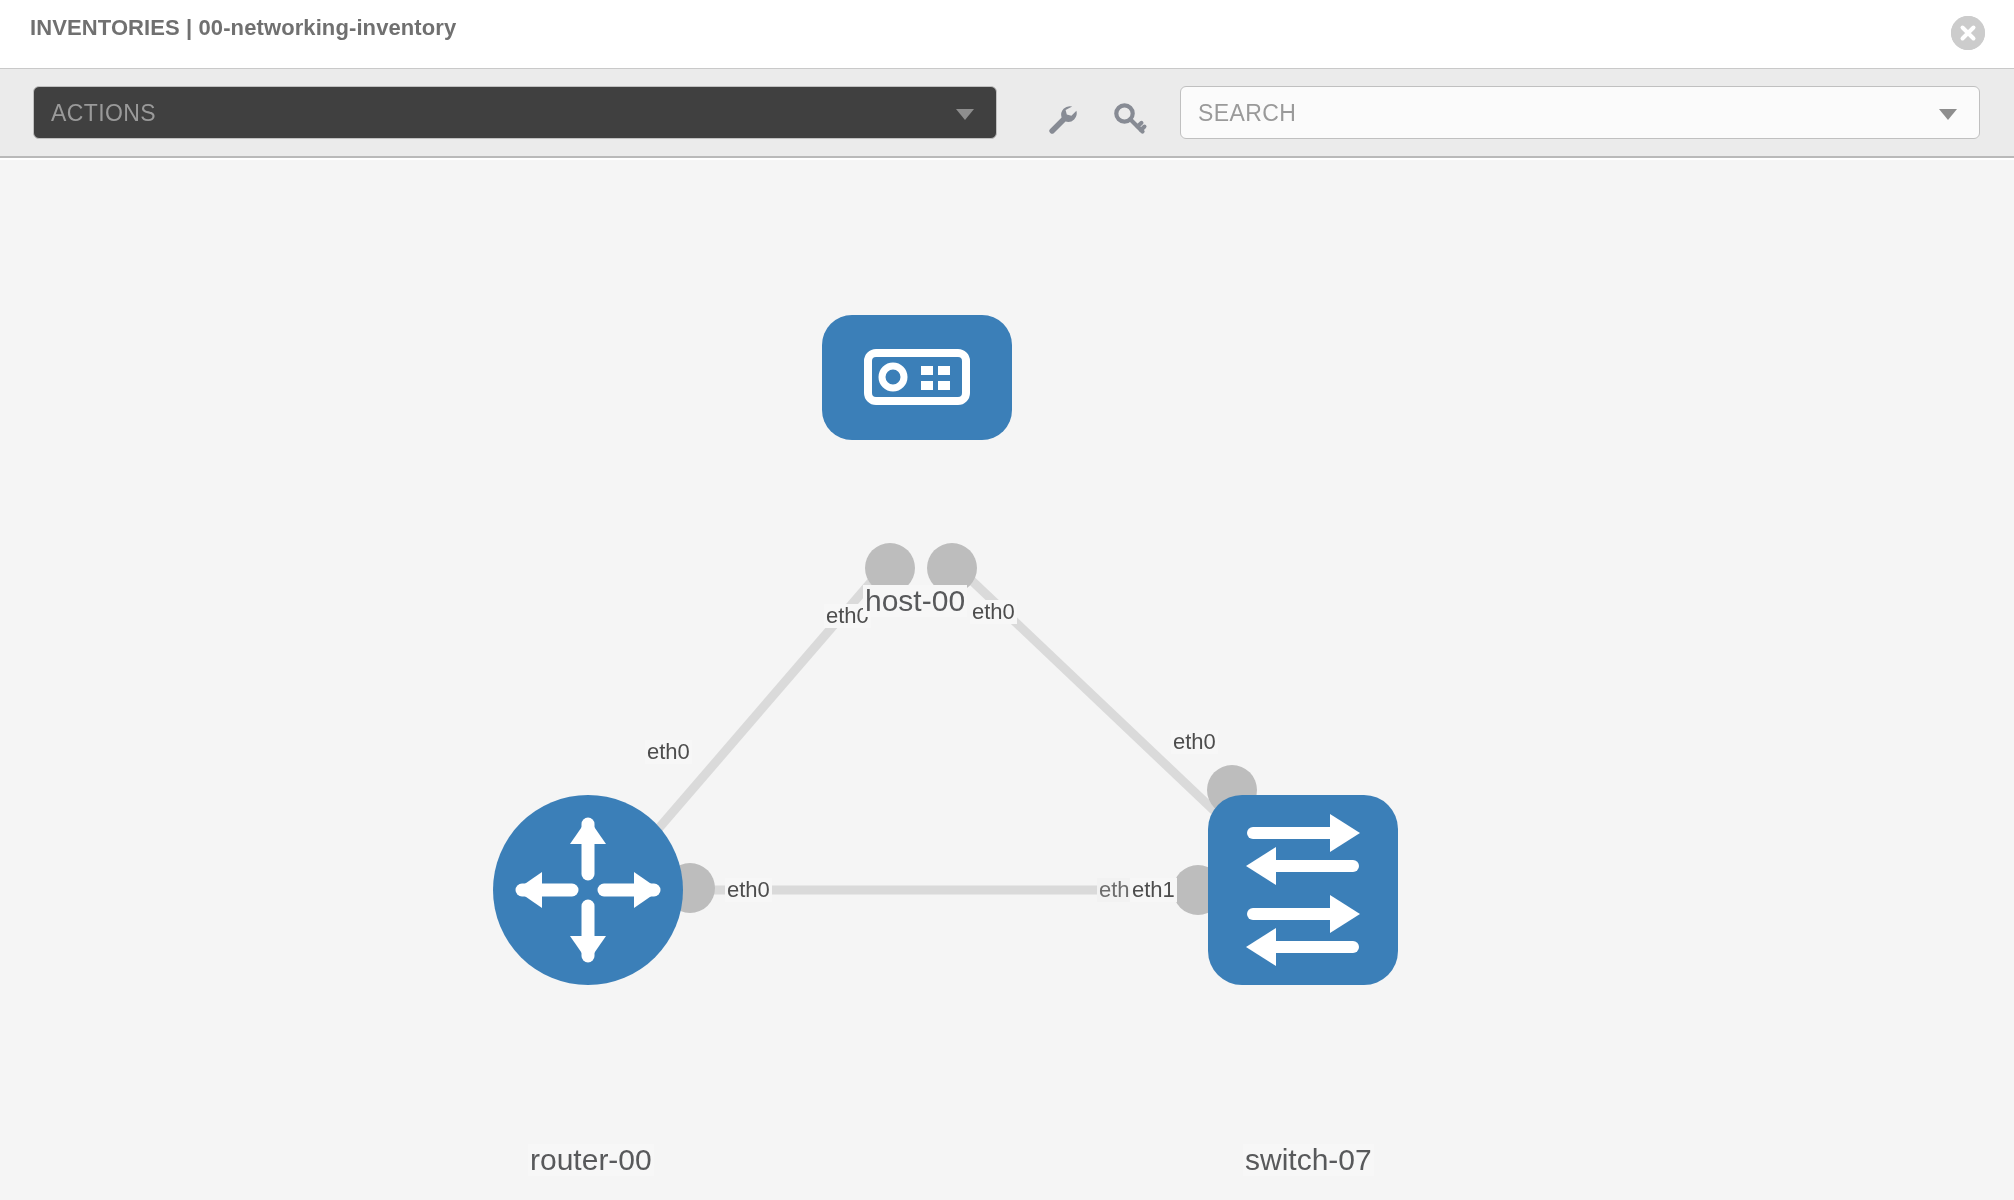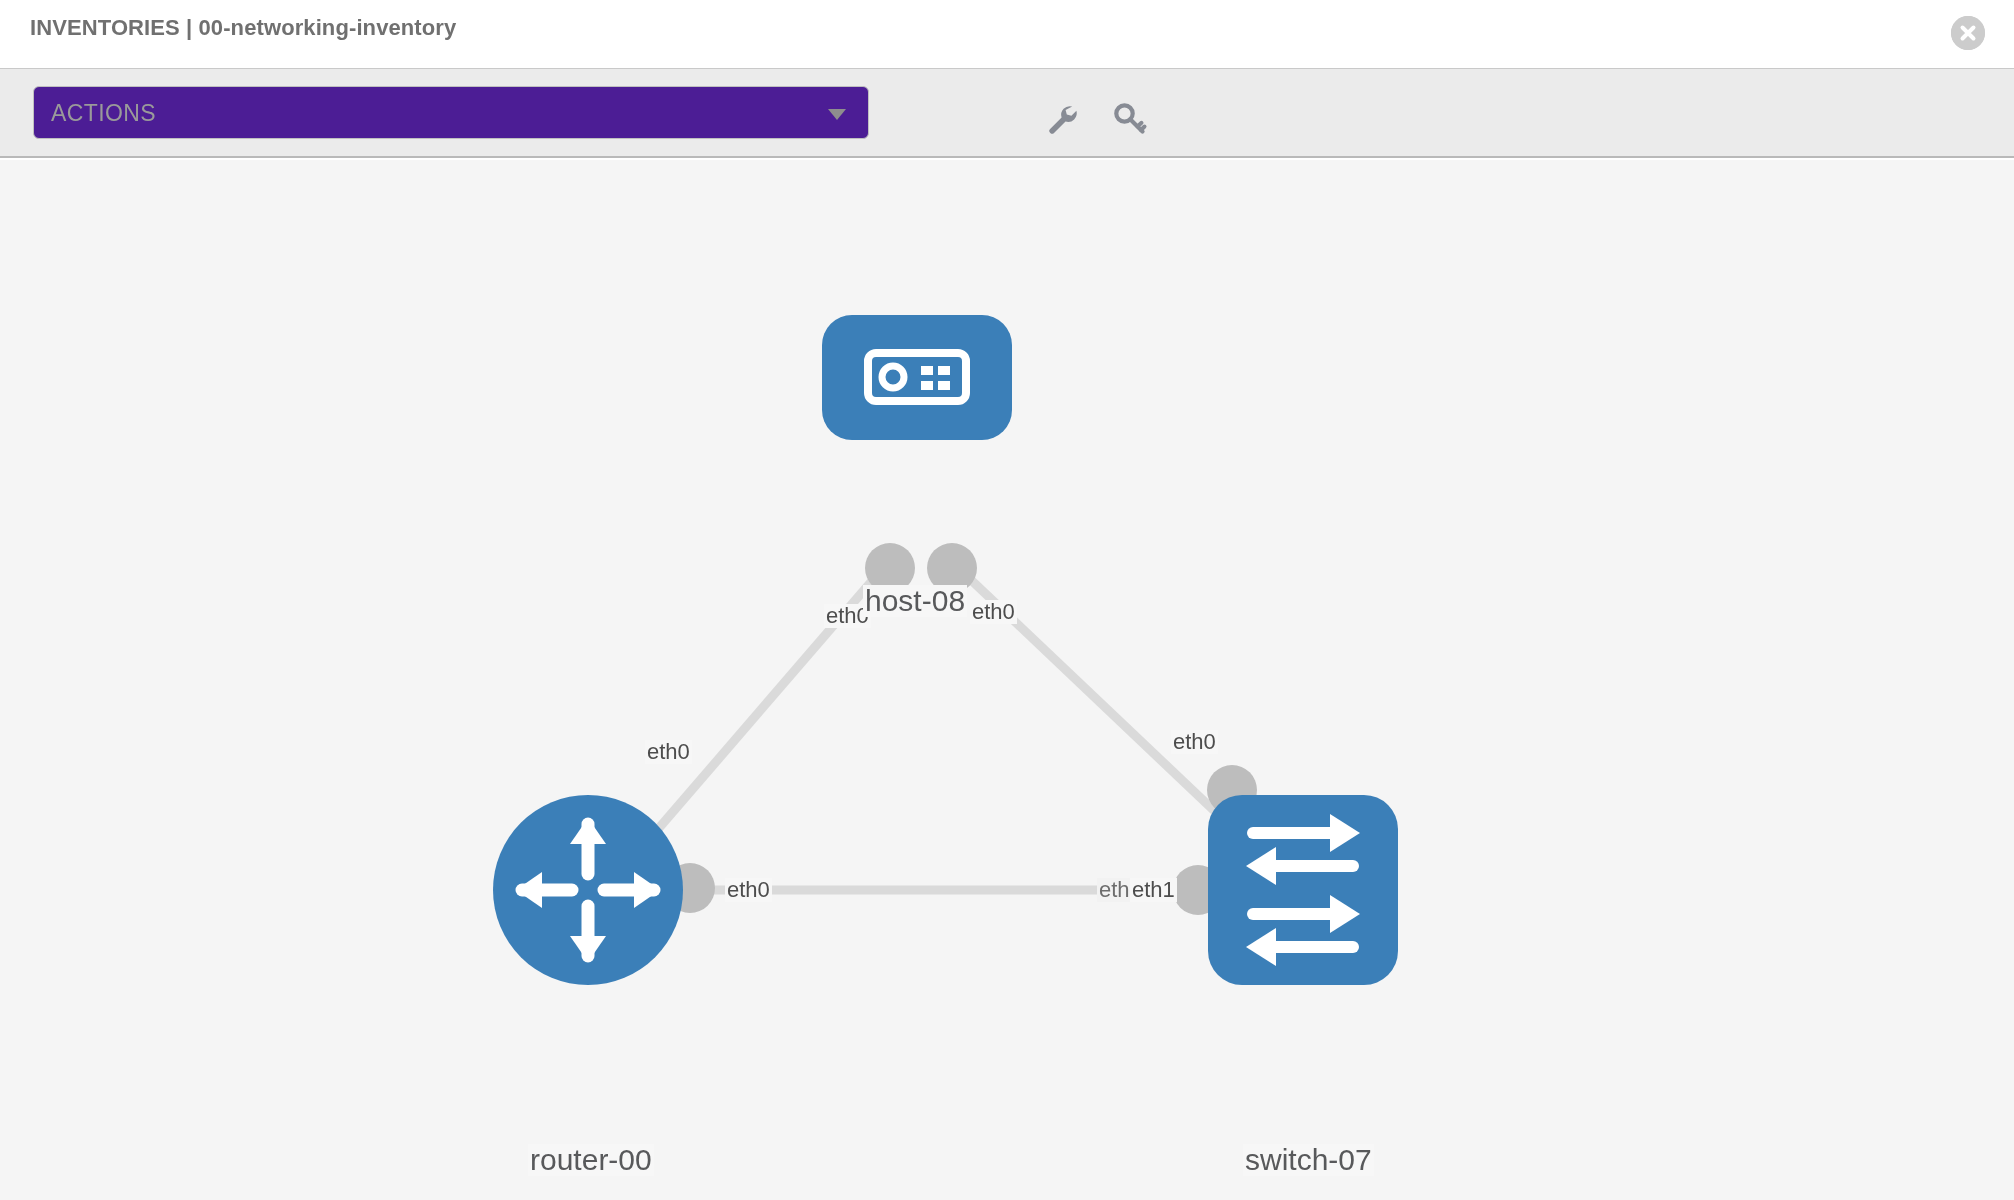--- a/index.html
+++ b/index.html
@@ -50,22 +50,22 @@
     position: absolute;
     left: 0; top: 68px;
     width: 2014px; height: 90px;
     background: #ebebeb;
     border-top: 1px solid #c9c9c9;
     border-bottom: 2px solid #b9b9b9;
   }
   .actions-select {
     position: absolute;
     left: 33px; top: 17px;
-    width: 836px; height: 53px;
-    background: #4c1d95;
+    width: 964px; height: 53px;
+    background: #404040;
     border: 1px solid #c0c0c0;
     border-radius: 6px;
     cursor: pointer;
   }
   .actions-select .label {
     position: absolute;
     left: 17px; top: 13px;
     font-size: 23px;
     color: #9a9a9a;
     letter-spacing: 0.4px;
@@ -172,20 +172,24 @@
 
     <div class="tool-icon key">
       <svg width="38" height="38" viewBox="0 0 38 38" aria-hidden="true">
         <circle cx="14.5" cy="14.5" r="8.2" fill="none" stroke="#878b94" stroke-width="4.2"></circle>
         <path d="M20.2 20.2 L32.5 32.5" stroke="#878b94" stroke-width="4.2" stroke-linecap="round"></path>
         <path d="M27.5 27.5 L31.5 23.8" stroke="#878b94" stroke-width="4" stroke-linecap="round"></path>
         <path d="M31.0 31.0 L34.5 27.5" stroke="#878b94" stroke-width="4" stroke-linecap="round"></path>
       </svg>
     </div>
 
+    <div class="search-box">
+      <span class="ph">SEARCH</span>
+      <span class="caret"></span>
+    </div>
   </div>
 
   <div class="canvas">
 
     <svg class="topology-svg" viewBox="0 0 2014 1040">
 
       <g>
         <line x1="890" y1="400" x2="640" y2="690" stroke="#dadada" stroke-width="9"></line>
         <line x1="950" y1="400" x2="1245" y2="680" stroke="#dadada" stroke-width="9"></line>
         <line x1="680" y1="730" x2="1215" y2="730" stroke="#dadada" stroke-width="9"></line>
@@ -251,20 +255,20 @@
     <span class="iface-label" style="left:645px; top:580px;">eth0</span>
 
     <span class="iface-label" style="left:1171px; top:570px;">eth0</span>
 
     <span class="iface-label" style="left:725px; top:718px;">eth0</span>
 
     <span class="iface-label" style="left:1097px; top:718px; background:#f2f2f2; color:#6d6d6d;">eth0</span>
 
     <span class="iface-label" style="left:1130px; top:718px;">eth1</span>
 
-    <span class="node-label" style="left:863px; top:425px;">host-08</span>
+    <span class="node-label" style="left:863px; top:425px;">host-00</span>
 
     <span class="node-label" style="left:528px; top:984px;">router-00</span>
 
     <span class="node-label" style="left:1243px; top:984px;">switch-07</span>
 
   </div>
 </div>
 
 </body></html>

